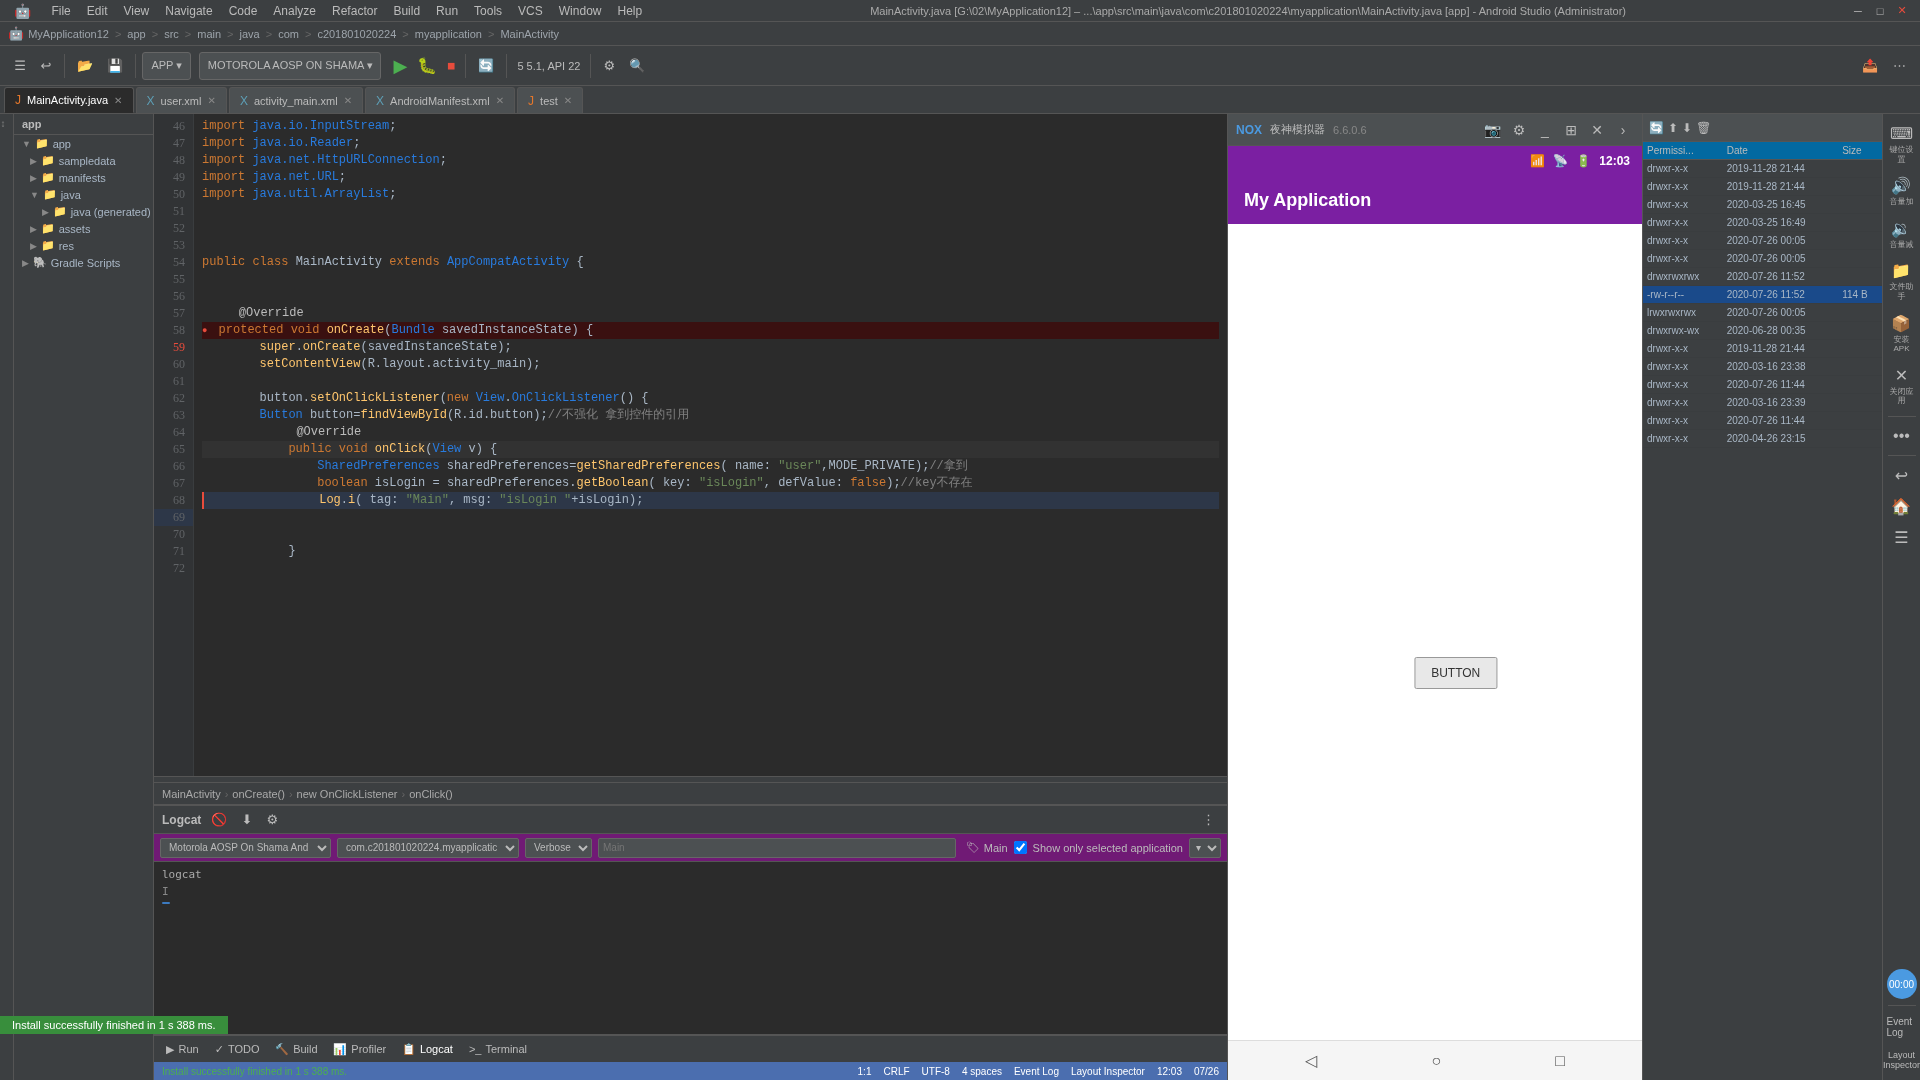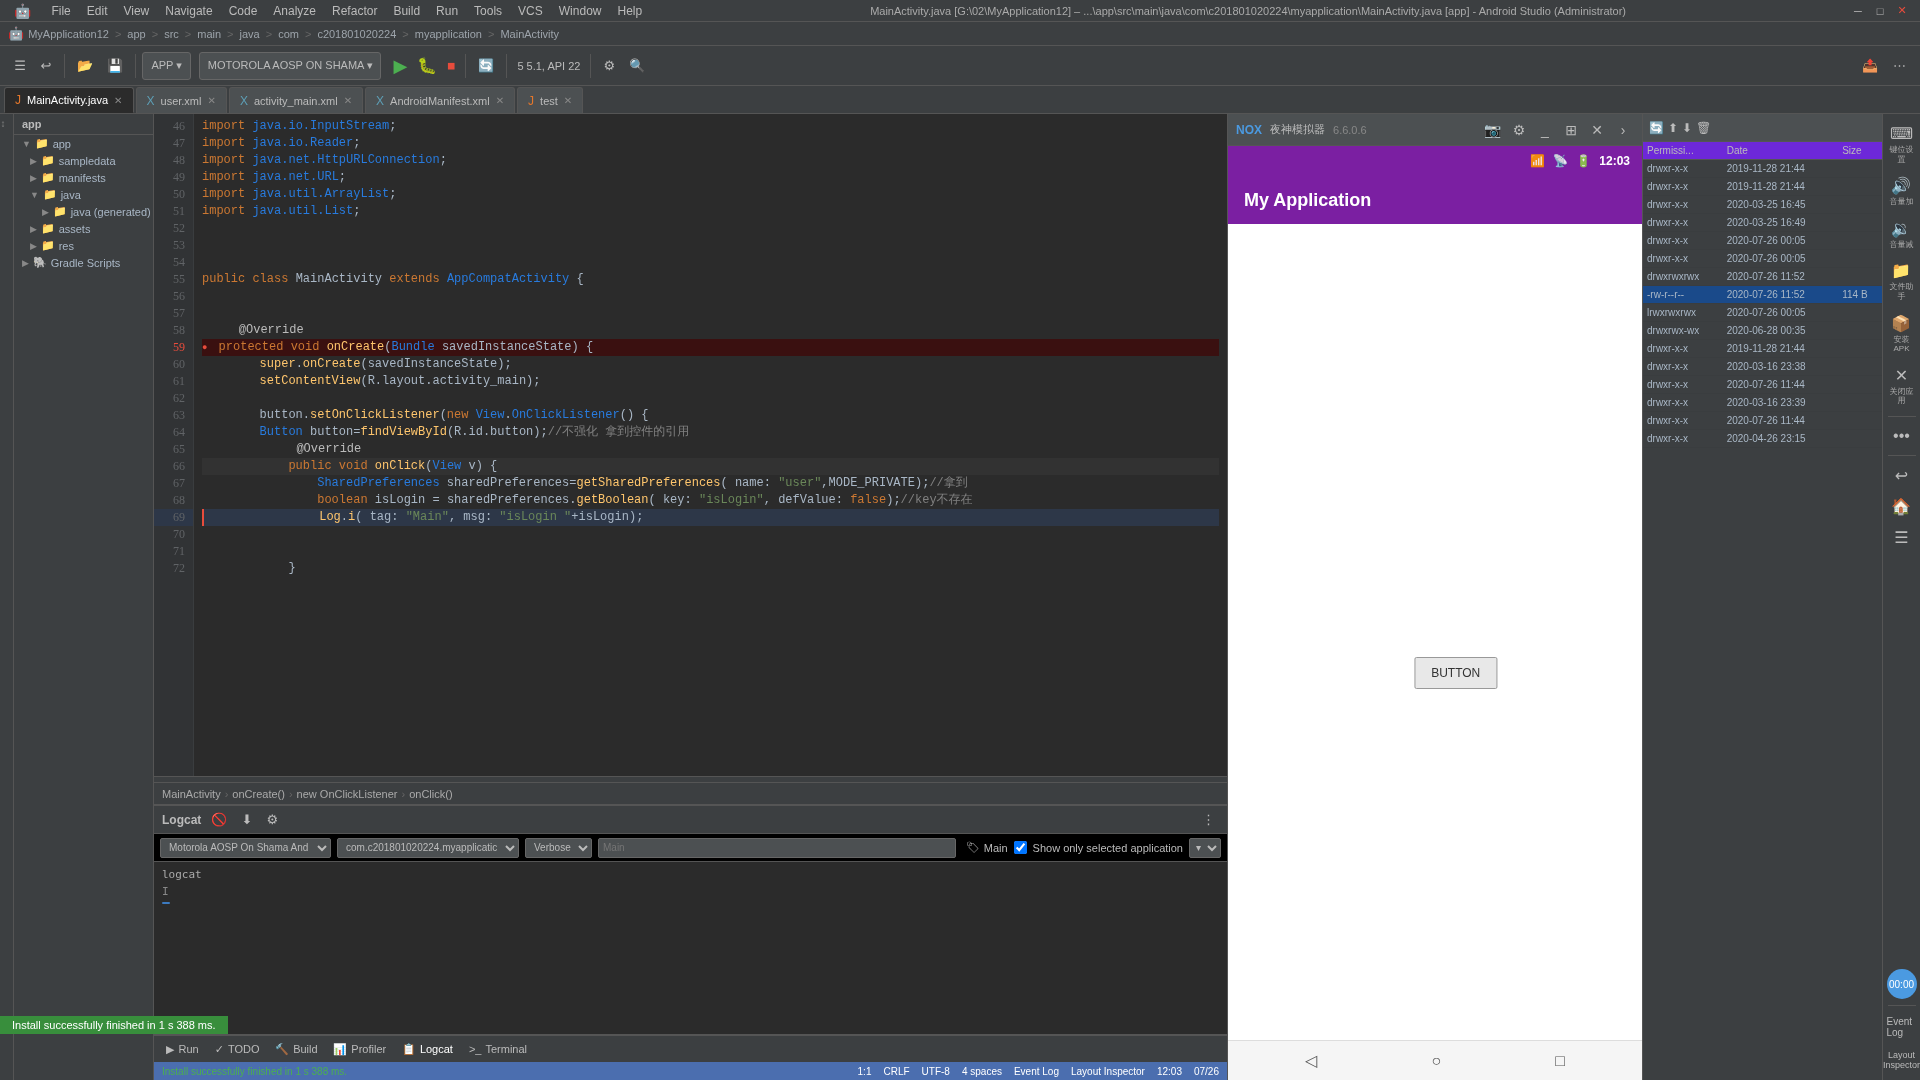--- a/index.html
+++ b/index.html
@@ -414,21 +414,21 @@
       border-bottom: 1px solid #555;
       display: flex;
       align-items: center;
       padding: 0 6px;
       gap: 4px;
       font-size: 11px;
       color: #bbb;
     }
     .fep-col-header {
       display: flex;
-      background: #6d28d9;
+      background: #0369a1;
       border-bottom: 1px solid #555;
       font-size: 10px;
       color: #bbb;
       padding: 2px 0;
     }
     .fep-col { padding: 1px 4px; }
 
     .fep-row {
       display: flex;
       font-size: 10px;
@@ -476,21 +476,21 @@
       background: #3c3f41;
       border-bottom: 1px solid #555;
       display: flex;
       align-items: center;
       padding: 0 8px;
       gap: 6px;
     }
     .lc-title { font-weight: bold; font-size: 12px; color: #bbb; }
     .lc-toolbar-row {
       height: 28px;
-      background: #000000;
+      background: #701a75;
       border-bottom: 1px solid #555;
       display: flex;
       align-items: center;
       padding: 0 6px;
       gap: 6px;
     }
     .lc-select {
       background: #4c5052;
       border: 1px solid #666;
       color: #bbb;
@@ -798,21 +798,20 @@
               <div>70</div>
               <div>71</div>
               <div>72</div>
             </div>
             <div class="code-lines">
               <div class="code-line"><span class="kw">import</span> <span class="type">java.io.InputStream</span>;</div>
               <div class="code-line"><span class="kw">import</span> <span class="type">java.io.Reader</span>;</div>
               <div class="code-line"><span class="kw">import</span> <span class="type">java.net.HttpURLConnection</span>;</div>
               <div class="code-line"><span class="kw">import</span> <span class="type">java.net.URL</span>;</div>
               <div class="code-line"><span class="kw">import</span> <span class="type">java.util.ArrayList</span>;</div>
-              <div class="code-line"><span class="kw">import</span> <span class="type">java.util.List</span>;</div>
               <div class="code-line">&nbsp;</div>
               <div class="code-line">&nbsp;</div>
               <div class="code-line">&nbsp;</div>
               <div class="code-line"><span class="kw">public</span> <span class="kw">class</span> <span class="cls">MainActivity</span> <span class="kw">extends</span> <span class="type">AppCompatActivity</span> {</div>
               <div class="code-line">&nbsp;</div>
               <div class="code-line">&nbsp;</div>
               <div class="code-line">&nbsp;&nbsp;&nbsp;&nbsp;<span class="annot">@Override</span></div>
               <div class="code-line" style="background:#3a1010;"><span style="color:#e74c3c;font-size:9px;margin-right:4px;">●</span><span class="kw">    protected</span> <span class="kw">void</span> <span class="fn">onCreate</span>(<span class="type">Bundle</span> <span class="var">savedInstanceState</span>) {</div>
               <div class="code-line">&nbsp;&nbsp;&nbsp;&nbsp;&nbsp;&nbsp;&nbsp;&nbsp;<span class="fn">super</span>.<span class="fn">onCreate</span>(<span class="var">savedInstanceState</span>);</div>
               <div class="code-line">&nbsp;&nbsp;&nbsp;&nbsp;&nbsp;&nbsp;&nbsp;&nbsp;<span class="fn">setContentView</span>(<span class="var">R</span>.<span class="var">layout</span>.<span class="var">activity_main</span>);</div>

